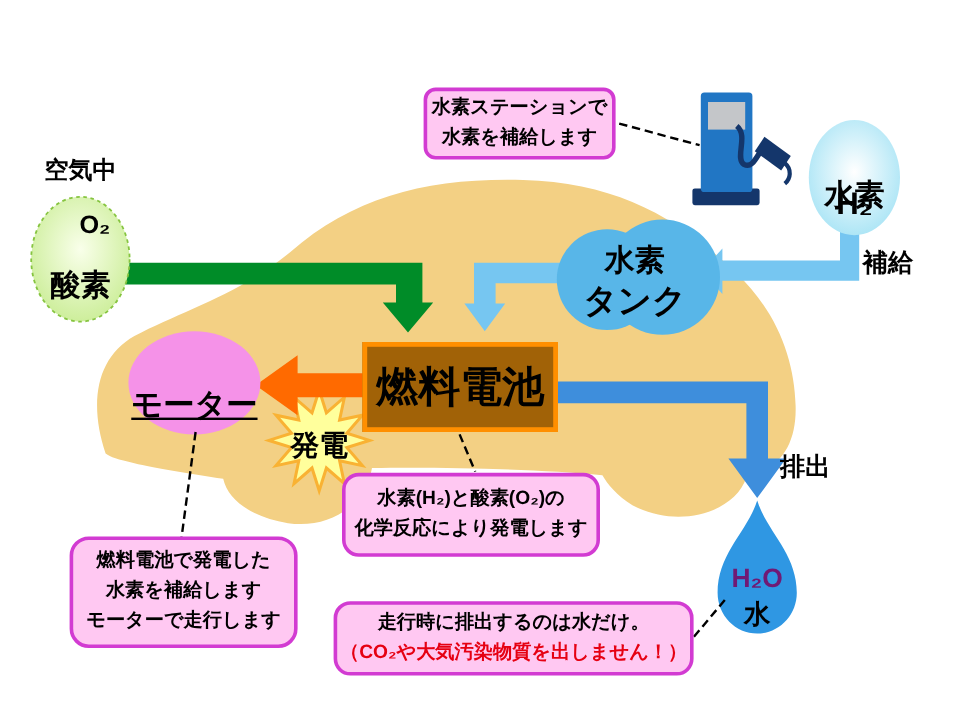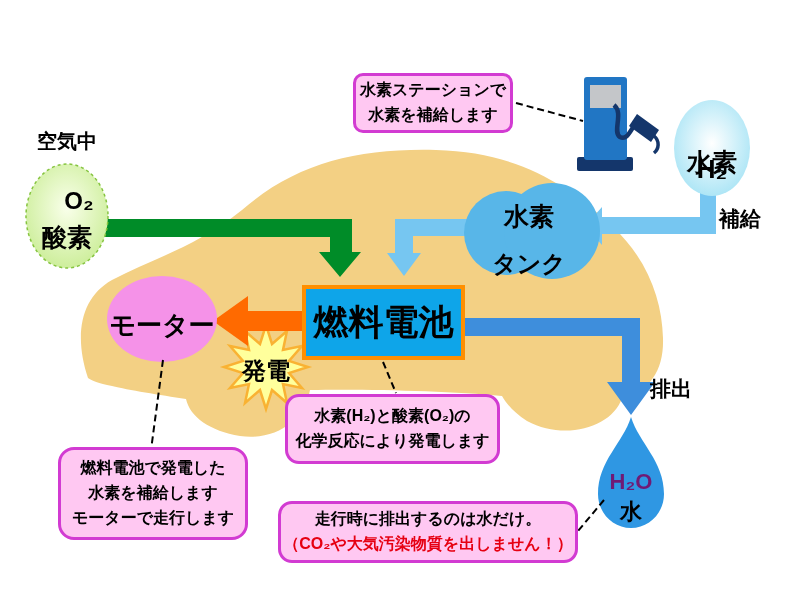--- a/index.html
+++ b/index.html
@@ -6,21 +6,21 @@
   #stage{position:relative;width:800px;height:600px;background:#fff;overflow:hidden;
          font-family:"Liberation Sans","DejaVu Sans",sans-serif;}
   #diagram-svg{position:absolute;left:0;top:0;}
   .lbl{position:absolute;font-weight:bold;color:#000;white-space:nowrap;}
   .ctr{text-align:center;}
   .callout{position:absolute;box-sizing:border-box;background:#FFC8F2;border:3px solid #D23BD2;
            border-radius:14px;display:flex;flex-direction:column;align-items:center;
            justify-content:center;text-align:center;font-weight:bold;color:#000;}
   .cl-line{font-size:16px;line-height:1.55;white-space:nowrap;}
   .red{color:#E60012;}
-  .fuelcell{position:absolute;box-sizing:border-box;background:#0ea5e9;border:4px solid #FF8F00;
+  .fuelcell{position:absolute;box-sizing:border-box;background:#a16207;border:4px solid #FF8F00;
             display:flex;align-items:center;justify-content:center;font-size:35px;
             font-weight:bold;color:#000;}
 </style>
 </head>
 <body>
 
 <div id="stage">
 
   <svg id="diagram-svg" width="800" height="600" viewBox="0 0 800 600">
     <defs>
@@ -80,36 +80,36 @@
     <g stroke="#000" stroke-width="2" stroke-dasharray="7,4" fill="none">
       <line x1="516" y1="103" x2="583" y2="121"></line>
       <line x1="163" y1="360" x2="151" y2="450"></line>
       <line x1="383" y1="362" x2="396" y2="393"></line>
       <line x1="604" y1="500" x2="578" y2="531"></line>
     </g>
   </svg>
 
   <div class="lbl" style="left:37px;top:128px;font-size:20px;">空気中</div>
 
-  <div class="lbl ctr" style="left:27px;top:187px;width:80px;font-size:24px;padding-left:12px;">O₂</div>
+  <div class="lbl ctr" style="left:27px;top:176px;width:80px;font-size:21px;padding-left:12px;">O₂</div>
   <div class="lbl ctr" style="left:27px;top:221px;width:80px;font-size:25px;">酸素</div>
 
   <div class="lbl ctr" style="left:674px;top:115px;width:76px;font-size:26px;margin-top:39px;">H₂</div>
   <div class="lbl ctr" style="left:674px;top:146px;width:76px;font-size:25px;">水素</div>
 
   <div class="lbl" style="left:719px;top:205px;font-size:21px;text-align:right;">補給</div>
 
   <div class="lbl ctr" style="left:479px;top:200px;width:100px;font-size:25px;">水素</div>
-  <div class="lbl ctr" style="left:479px;top:232px;width:100px;font-size:24px;margin-top:16px;">タンク</div>
+  <div class="lbl ctr" style="left:479px;top:232px;width:100px;font-size:28px;">タンク</div>
 
   <div class="fuelcell" style="left:302px;top:285px;width:163px;height:75px;">
     <span>燃料電池</span>
   </div>
 
-  <div class="lbl ctr" style="left:104px;top:308px;width:116px;font-size:26px;">モーター</div>
+  <div class="lbl ctr" style="left:104px;top:320px;width:116px;font-size:26px;text-decoration:underline;">モーター</div>
 
   <div class="lbl ctr" style="left:234px;top:355px;width:64px;font-size:24px;">発電</div>
 
   <div class="lbl" style="left:650px;top:375px;font-size:21px;">排出</div>
 
   <div class="lbl ctr" style="left:598px;top:469px;width:66px;font-size:22px;color:#701a75;">H₂O</div>
   <div class="lbl ctr" style="left:598px;top:497px;width:66px;font-size:22px;">水</div>
 
   <div class="callout" style="left:353px;top:73px;width:160px;height:60px;border-radius:10px;">
     <div class="cl-line">水素ステーションで</div>

